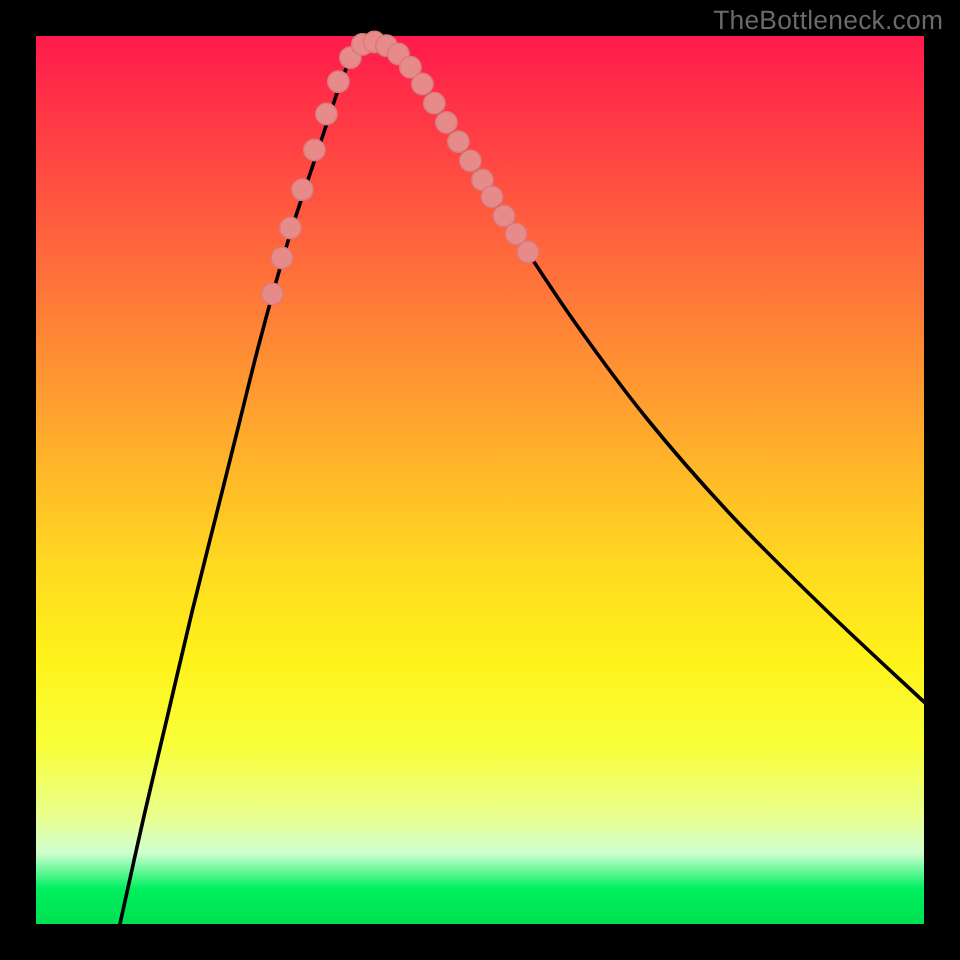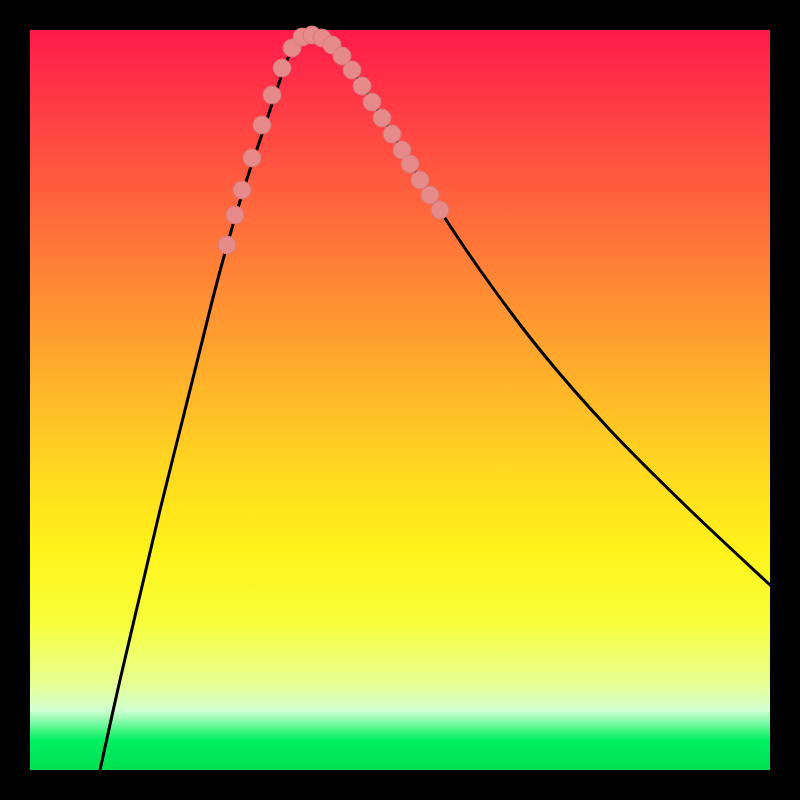--- a/index.html
+++ b/index.html
@@ -57,20 +57,21 @@
     top: 0;
     width: 740px;
     height: 740px;
     overflow: visible;
   }
 </style>
 </head>
 <body>
 
 <div class="frame">
+  <div class="watermark">TheBottleneck.com</div>
   <div class="plot">
     <svg class="curve" viewBox="0 0 740 740">
       <path id="curve-path" fill="none" stroke-width="3" stroke-linecap="round" stroke-linejoin="round" d="M 70 740 C 73.3 725.0, 83.3 679.2, 90 650 C 96.7 620.8, 103.3 593.3, 110 565 C 116.7 536.7, 123.3 507.5, 130 480 C 136.7 452.5, 143.3 426.7, 150 400 C 156.7 373.3, 164.2 343.3, 170 320 C 175.8 296.7, 180.0 279.2, 185 260 C 190.0 240.8, 195.0 222.5, 200 205 C 205.0 187.5, 210.0 170.8, 215 155 C 220.0 139.2, 225.8 122.5, 230 110 C 234.2 97.5, 236.7 90.0, 240 80 C 243.3 70.0, 247.0 58.7, 250 50 C 253.0 41.3, 255.5 33.8, 258 28 C 260.5 22.2, 262.7 18.3, 265 15 C 267.3 11.7, 269.5 9.7, 272 8 C 274.5 6.3, 277.0 5.2, 280 5 C 283.0 4.8, 286.7 5.5, 290 7 C 293.3 8.5, 295.8 10.2, 300 14 C 304.2 17.8, 309.2 22.3, 315 30 C 320.8 37.7, 327.5 48.3, 335 60 C 342.5 71.7, 349.2 82.5, 360 100 C 370.8 117.5, 385.0 141.7, 400 165 C 415.0 188.3, 431.7 214.2, 450 240 C 468.3 265.8, 488.3 293.3, 510 320 C 531.7 346.7, 555.0 373.3, 580 400 C 605.0 426.7, 633.3 454.2, 660 480 C 686.7 505.8, 726.7 542.5, 740 555" stroke="#000000"></path>
       <g id="markers">
           <circle cx="197" cy="215" r="9" fill="#e78a8a" stroke="#d97a7a" stroke-width="1"></circle>
           <circle cx="205" cy="185" r="9" fill="#e78a8a" stroke="#d97a7a" stroke-width="1"></circle>
           <circle cx="212" cy="160" r="9" fill="#e78a8a" stroke="#d97a7a" stroke-width="1"></circle>
           <circle cx="222" cy="128" r="9" fill="#e78a8a" stroke="#d97a7a" stroke-width="1"></circle>
           <circle cx="232" cy="95" r="9" fill="#e78a8a" stroke="#d97a7a" stroke-width="1"></circle>
           <circle cx="242" cy="65" r="9" fill="#e78a8a" stroke="#d97a7a" stroke-width="1"></circle>

